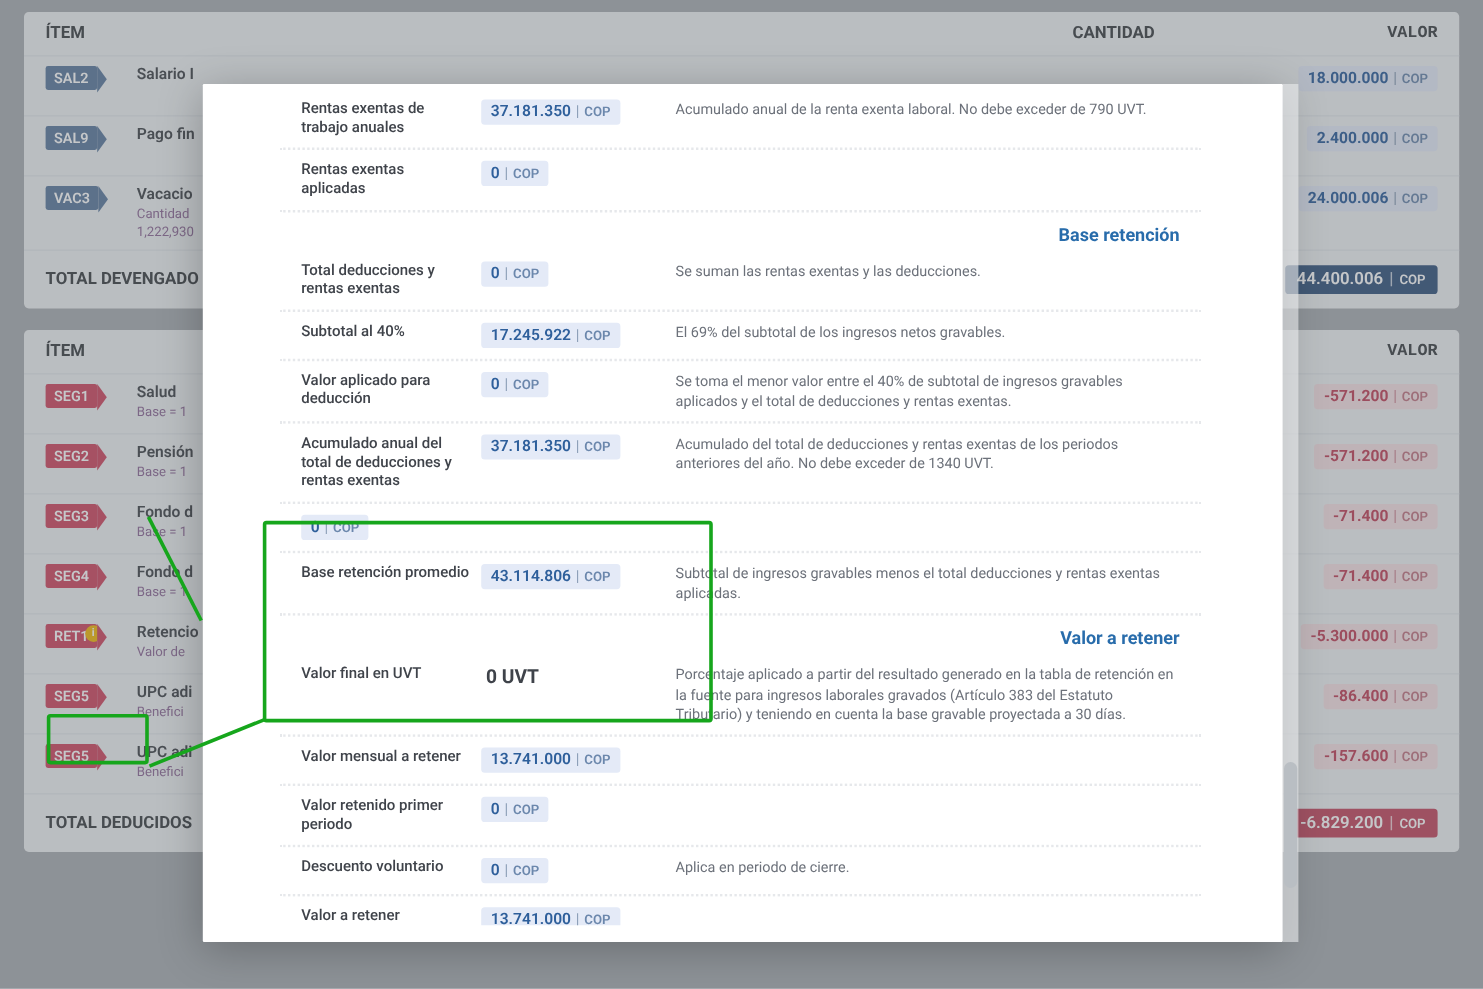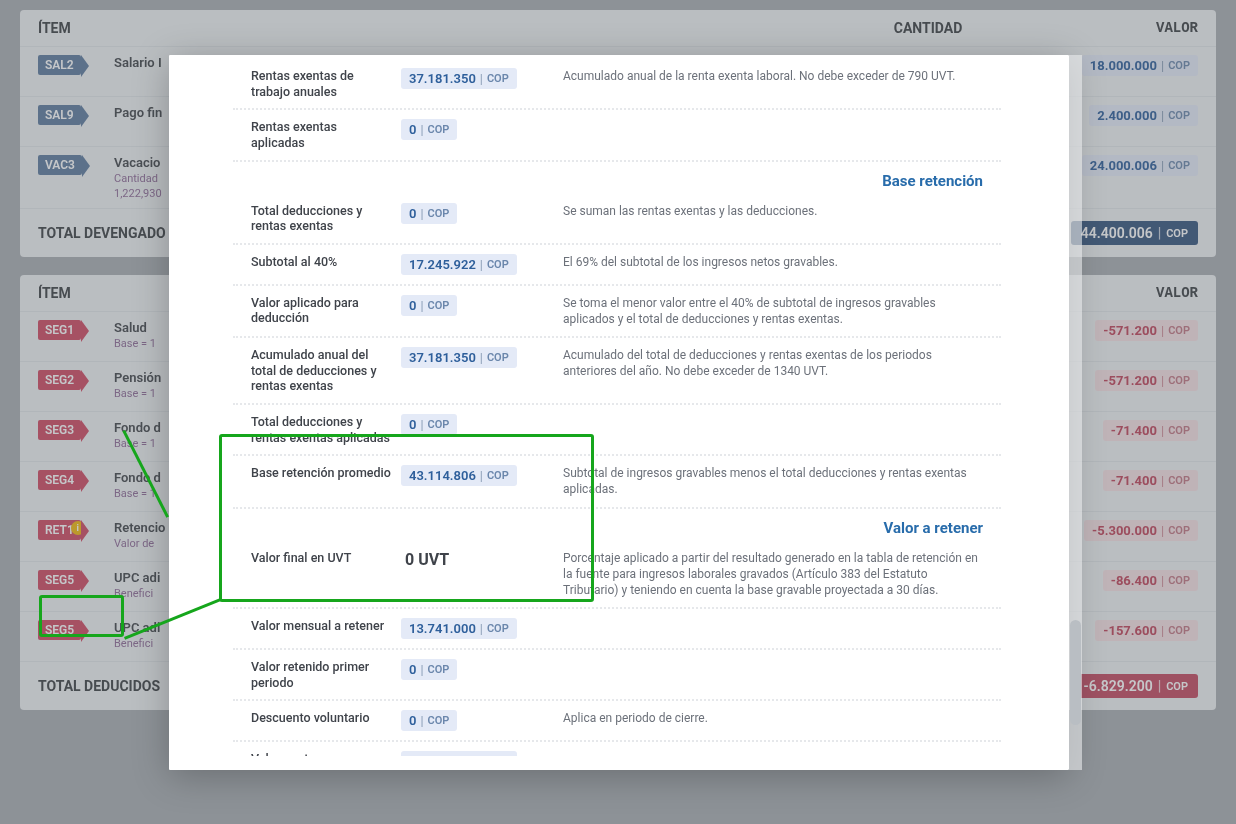--- a/index.html
+++ b/index.html
@@ -39,21 +39,21 @@
   .total-chip { display:inline-flex; align-items:center; padding:4px 10px; border-radius:3px; font-size:14px; font-weight:600;margin-left:12px; }
   .total-chip.blue{ background:#37567f; color:#fff;}
   .total-chip.red { background:#c44a61; color:#fff;}
   .total-chip .sep{ margin:0 5px; opacity:.7;}
   .total-chip .cur{ font-size:11px;}
 
   
   .dim { position:absolute; inset:0; background:rgba(90,95,100,.35); }
 
   
-  .modal-wrap { position:absolute; left:169px; top:55px; width:900px; height:715px; background:#fff; box-shadow:0 6px 36px rgba(0,0,0,.25); border-radius:1px; }
+  .modal-wrap { position:absolute; left:169px; top:70px; width:900px; height:715px; background:#fff; box-shadow:0 6px 36px rgba(0,0,0,.25); border-radius:1px; }
   .scrollbar-track { position:absolute; right:-13px; top:0; width:13px; height:100%; background:rgba(235,237,239,.6);}  
   .scrollbar-thumb { position:absolute; right:-12px; top:565px; width:11px; height:105px; background:#b9bec3; border-radius:6px; }
   .modal-content { position:absolute; left:64px; right:68px; top:0; bottom:14px; background:#fff; padding: 4px 0 0 0; overflow:hidden; }
   .mrow { display:flex; align-items:flex-start; padding:9px 18px; border-bottom:2px dotted #e6e8eb; font-size:12.5px; }
   .mrow:last-child { border-bottom:none; }
   .mlabel { width:150px; color:#3f434a; font-weight:500; line-height:1.25; padding-right:8px;}
   .mval   { width:158px; }
   .mdesc  { flex:1; color:#6c717a; font-size:12px; line-height:1.35; padding-left:4px; }
   .msection { padding:10px 18px 4px; color:#286cab; font-size:15px; font-weight:700;text-align:right; }
   .mchip { display:inline-flex; align-items:center; background:#e4eaf7; padding:3px 8px; border-radius:3px; }
@@ -298,21 +298,20 @@
     <div class="mrow">
       <div class="mlabel">Acumulado anual del total de deducciones y rentas exentas</div>
       <div class="mval"><span class="mchip">
             <span class="amt">37.181.350</span>
             <span class="sep">|</span>
             <span class="cur">COP</span>
           </span></div>
       <div class="mdesc">Acumulado del total de deducciones y rentas exentas de los periodos anteriores del año. No debe exceder de 1340 UVT.</div>
     </div>
     <div class="mrow">
-      <div class="mlabel">Total deducciones y rentas exentas aplicadas</div>
       <div class="mval"><span class="mchip">
             <span class="amt">0</span>
             <span class="sep">|</span>
             <span class="cur">COP</span>
           </span></div>
       <div class="mdesc"></div>
     </div>
     <div class="mrow">
       <div class="mlabel">Base retención promedio</div>
       <div class="mval"><span class="mchip">

